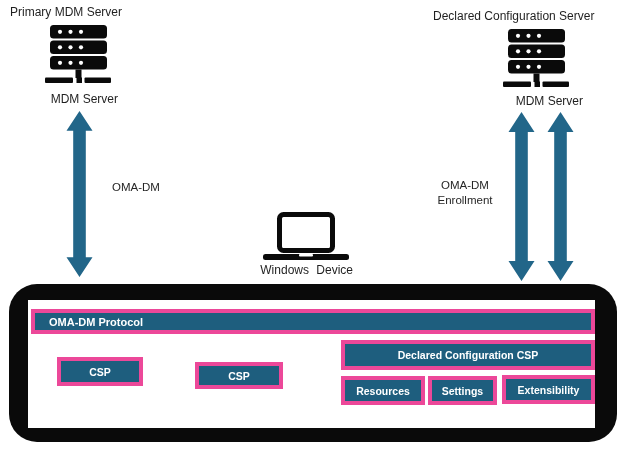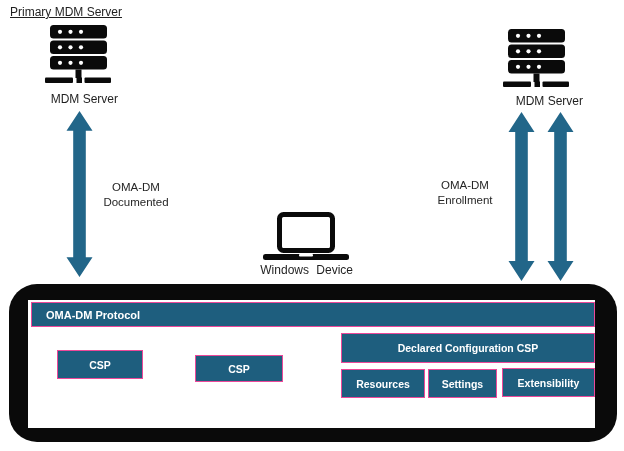--- a/index.html
+++ b/index.html
@@ -10,40 +10,40 @@
   .lbl{position:absolute;font-size:12px;color:#1f1f1f;white-space:nowrap;}
   .lbl.center{text-align:right;white-space:normal;}
   .arrow-note{position:absolute;font-size:11.5px;line-height:15px;text-align:center;color:#262626;}
   svg{position:absolute;display:block;}
   .ink{fill:#0a0a0a;}
   .arrow-fill{fill:#226689;}
   
   .stack{position:absolute;left:9px;top:284px;width:608px;height:158px;background:#0a0a0a;border-radius:28px;}
   .stack-inner{position:absolute;left:19px;top:16px;right:22px;bottom:14px;background:#ffffff;}
   .bar{
-    position:absolute;background:#1E5E7E;border:1px solid #ec4899;box-sizing:border-box;
+    position:absolute;background:#1E5E7E;border:4px solid #ec4899;box-sizing:border-box;
     color:#ffffff;font-size:10.5px;font-weight:600;
-    display:flex;align-items:center;justify-content:center;text-align:center;
+    display:flex;align-items:center;justify-content:center;text-align:center;margin-top:7px;
   }
   .bar.header{left:3px;top:2px;width:564px;height:25px;justify-content:flex-start;padding-left:14px;font-size:11px;font-weight:700;}
   .bar.csp1{left:29px;top:50px;width:86px;height:29px;}
   .bar.csp2{left:167px;top:55px;width:88px;height:27px;}
   .bar.dcc{left:313px;top:33px;width:254px;height:30px;font-weight:700;}
   .bar.res{left:313px;top:69px;width:84px;height:29px;font-weight:700;}
   .bar.set{left:400px;top:69px;width:69px;height:29px;font-weight:700;text-align:right;}
   .bar.ext{left:474px;top:68px;width:93px;height:29px;font-weight:700;}
   .stack-caption{position:absolute;left:0;right:0;top:104px;text-align:center;font-size:11px;color:#1f1f1f;}
   .device-caption{word-spacing:4px;}
 </style>
 </head>
 <body>
 
 <div class="canvas">
 
-  <div class="lbl" style="left:10px;top:5px;text-decoration:underline;">Primary MDM Server</div>
+  <div class="lbl" style="left:10px;top:5px;">Primary MDM Server</div>
 
   <svg style="left:45px;top:25px;" width="66" height="58" viewBox="0 0 66 58">
     <rect class="ink" x="5" y="0" width="57" height="13.5" rx="3.5"></rect>
     <rect class="ink" x="5" y="15.5" width="57" height="13.5" rx="3.5"></rect>
     <rect class="ink" x="5" y="31" width="57" height="13.5" rx="3.5"></rect>
     <circle cx="15" cy="6.8" r="2.1" fill="#fff"></circle>
       <circle cx="25.5" cy="6.8" r="2.1" fill="#fff"></circle>
       <circle cx="36" cy="6.8" r="2.1" fill="#fff"></circle>
     <circle cx="15" cy="22.3" r="2.1" fill="#fff"></circle>
       <circle cx="25.5" cy="22.3" r="2.1" fill="#fff"></circle>
@@ -58,23 +58,23 @@
   </svg>
 
   <div class="lbl center" style="left:38px;top:92px;width:80px;">MDM Server</div>
 
   <svg style="left:66px;top:111px;" width="27" height="166" viewBox="0 0 27 168" preserveAspectRatio="none">
     <polygon class="arrow-fill" points="13.5,0 26.5,20 19.8,20 19.8,148 26.5,148 13.5,168 0.5,148 7.2,148 7.2,20 0.5,20"></polygon>
   </svg>
 
   <div class="arrow-note" style="left:86px;top:180px;width:100px;">
     <div>OMA-DM</div>
-    <div>Documented</div>
   </div>
 
+  <div class="lbl" style="left:433px;top:9px;">Declared Configuration Server</div>
 
   <svg style="left:503px;top:29px;" width="66" height="58" viewBox="0 0 66 58">
     <rect class="ink" x="5" y="0" width="57" height="13.5" rx="3.5"></rect>
     <rect class="ink" x="5" y="15.5" width="57" height="13.5" rx="3.5"></rect>
     <rect class="ink" x="5" y="31" width="57" height="13.5" rx="3.5"></rect>
     <circle cx="15" cy="6.8" r="2.1" fill="#fff"></circle>
       <circle cx="25.5" cy="6.8" r="2.1" fill="#fff"></circle>
       <circle cx="36" cy="6.8" r="2.1" fill="#fff"></circle>
     <circle cx="15" cy="22.3" r="2.1" fill="#fff"></circle>
       <circle cx="25.5" cy="22.3" r="2.1" fill="#fff"></circle>

